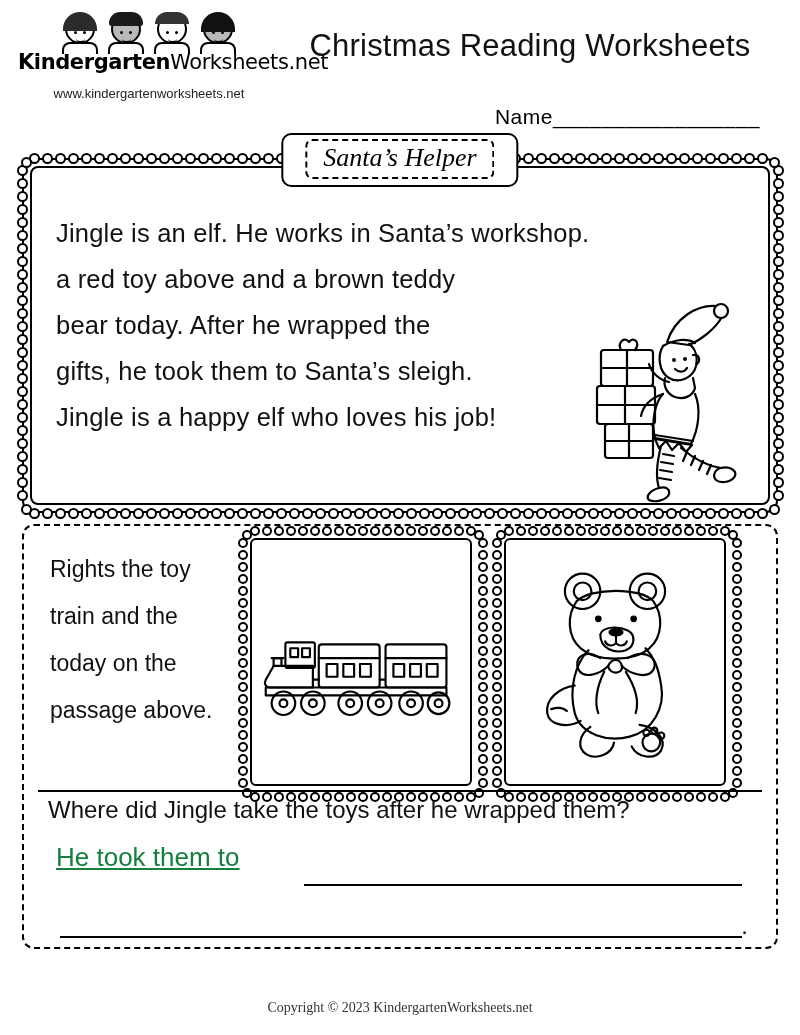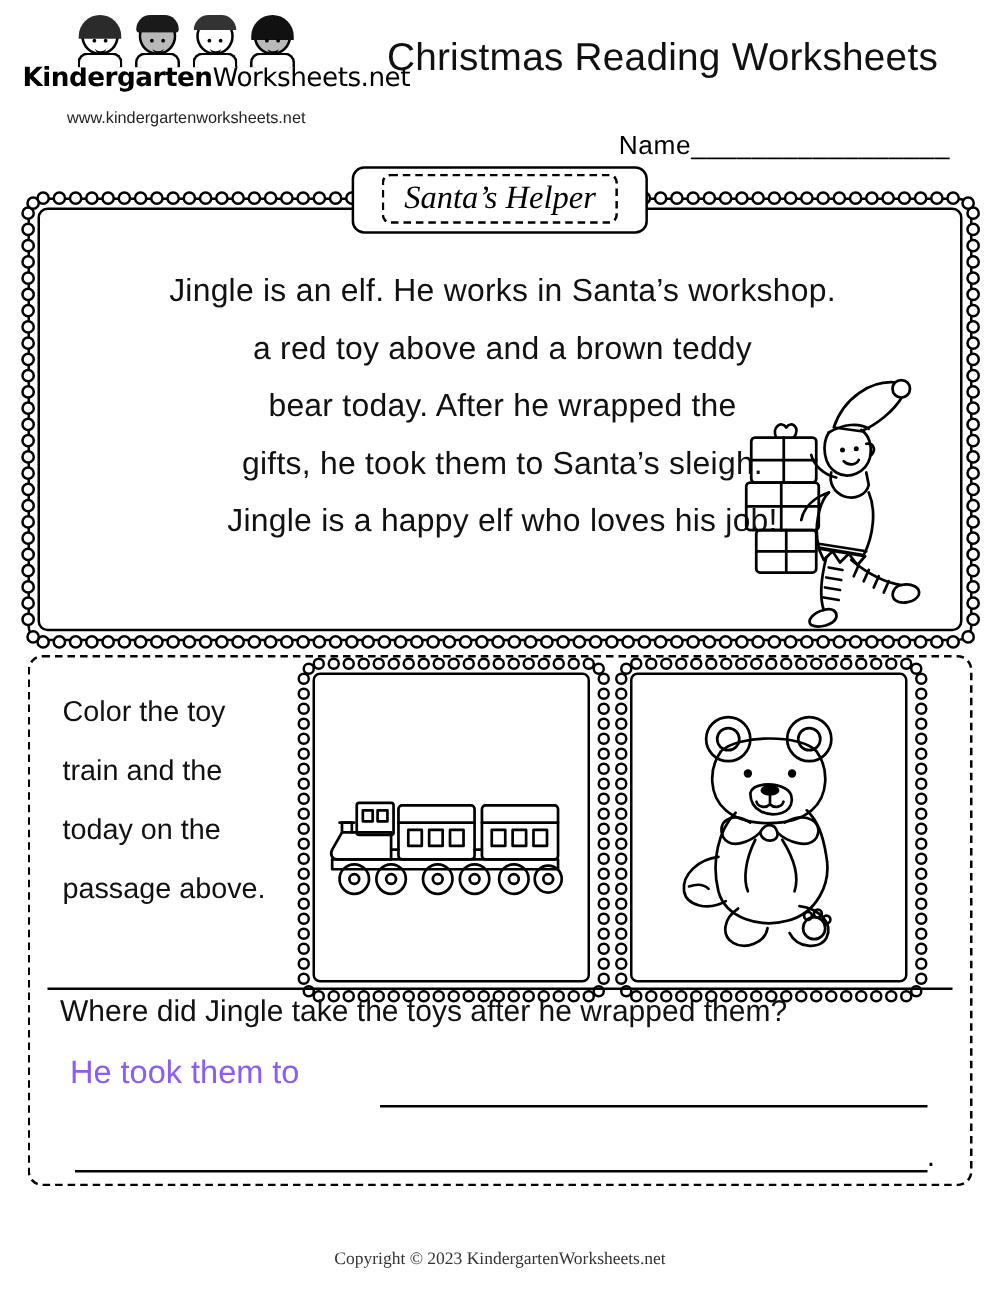--- a/index.html
+++ b/index.html
@@ -200,21 +200,21 @@
     position: absolute;
     left: 34px;
     top: 52px;
     right: 30px;
     font-family: "Liberation Sans", sans-serif;
     font-size: 25.5px;
     line-height: 46px;
     letter-spacing: 0.2px;
     color: #111;
   }
-  .passage-text p { margin: 0; text-align: center; }
+  .passage-text p { margin: 0; }
 
   
   .elf {
     position: absolute;
     right: 22px;
     top: 140px;
     width: 185px;
     height: 205px;
   }
 
@@ -281,21 +281,22 @@
     left: 16px;
     right: 16px;
     top: 266px;
     border-top: 2px solid #000;
   }
   .answer-label {
     position: absolute;
     left: 34px;
     top: 318px;
     font-size: 26px;
-    color: #8b5cf6;
+    color: #15803d;
+    text-decoration: underline;
   }
   .answer-rule-1 {
     position: absolute;
     left: 282px;
     right: 36px;
     top: 360px;
     border-top: 2px solid #000;
   }
   .answer-rule-2 {
     position: absolute;
@@ -606,21 +607,21 @@
         <path d="M88 190 C80 192 74 198 78 202 C84 205 96 202 98 196 C99 191 95 188 88 190 Z"></path>
         <path d="M150 170 C158 168 166 172 164 178 C161 184 150 186 145 182 C141 178 144 171 150 170 Z"></path>
       </g>
     </svg>
   </div>
 
   <div class="activity-wrap">
     <div class="activity-box"></div>
 
     <div class="color-instr">
-      <div>Color the toy</div>
+      <div>Rights the toy</div>
       <div>train and the</div>
       <div>today on the</div>
       <div>passage above.</div>
     </div>
 
     <div class="pic-frame train">
       <div class="pic-dots" id="dots-train">
           <span style="left: 6.5px; top: -5.5px;"></span>
           <span style="left: 6.5px; top: 260.5px;"></span>
           <span style="left: 18.5px; top: -5.5px;"></span>

